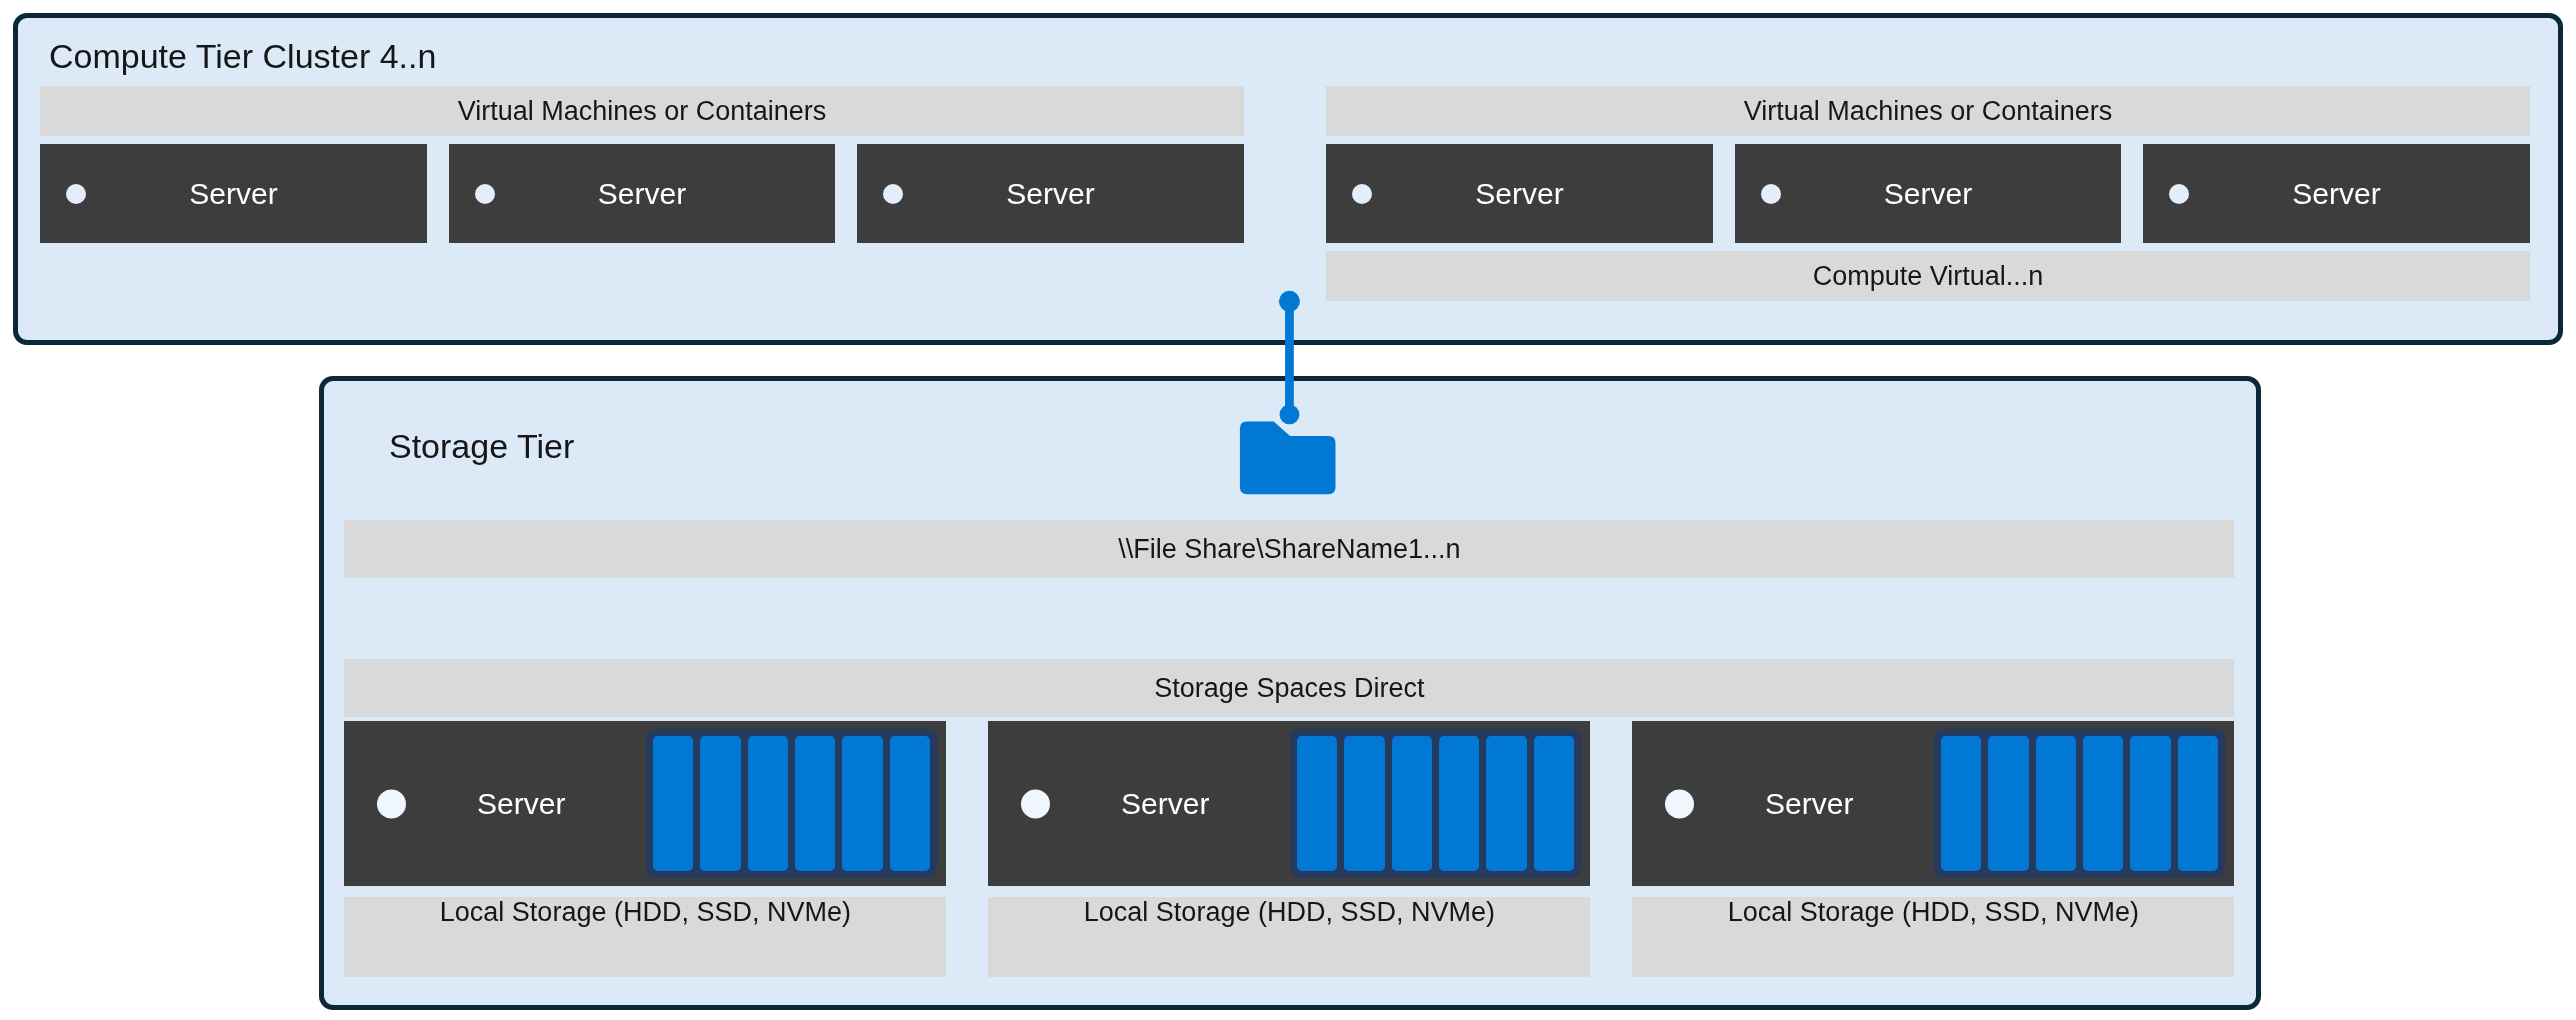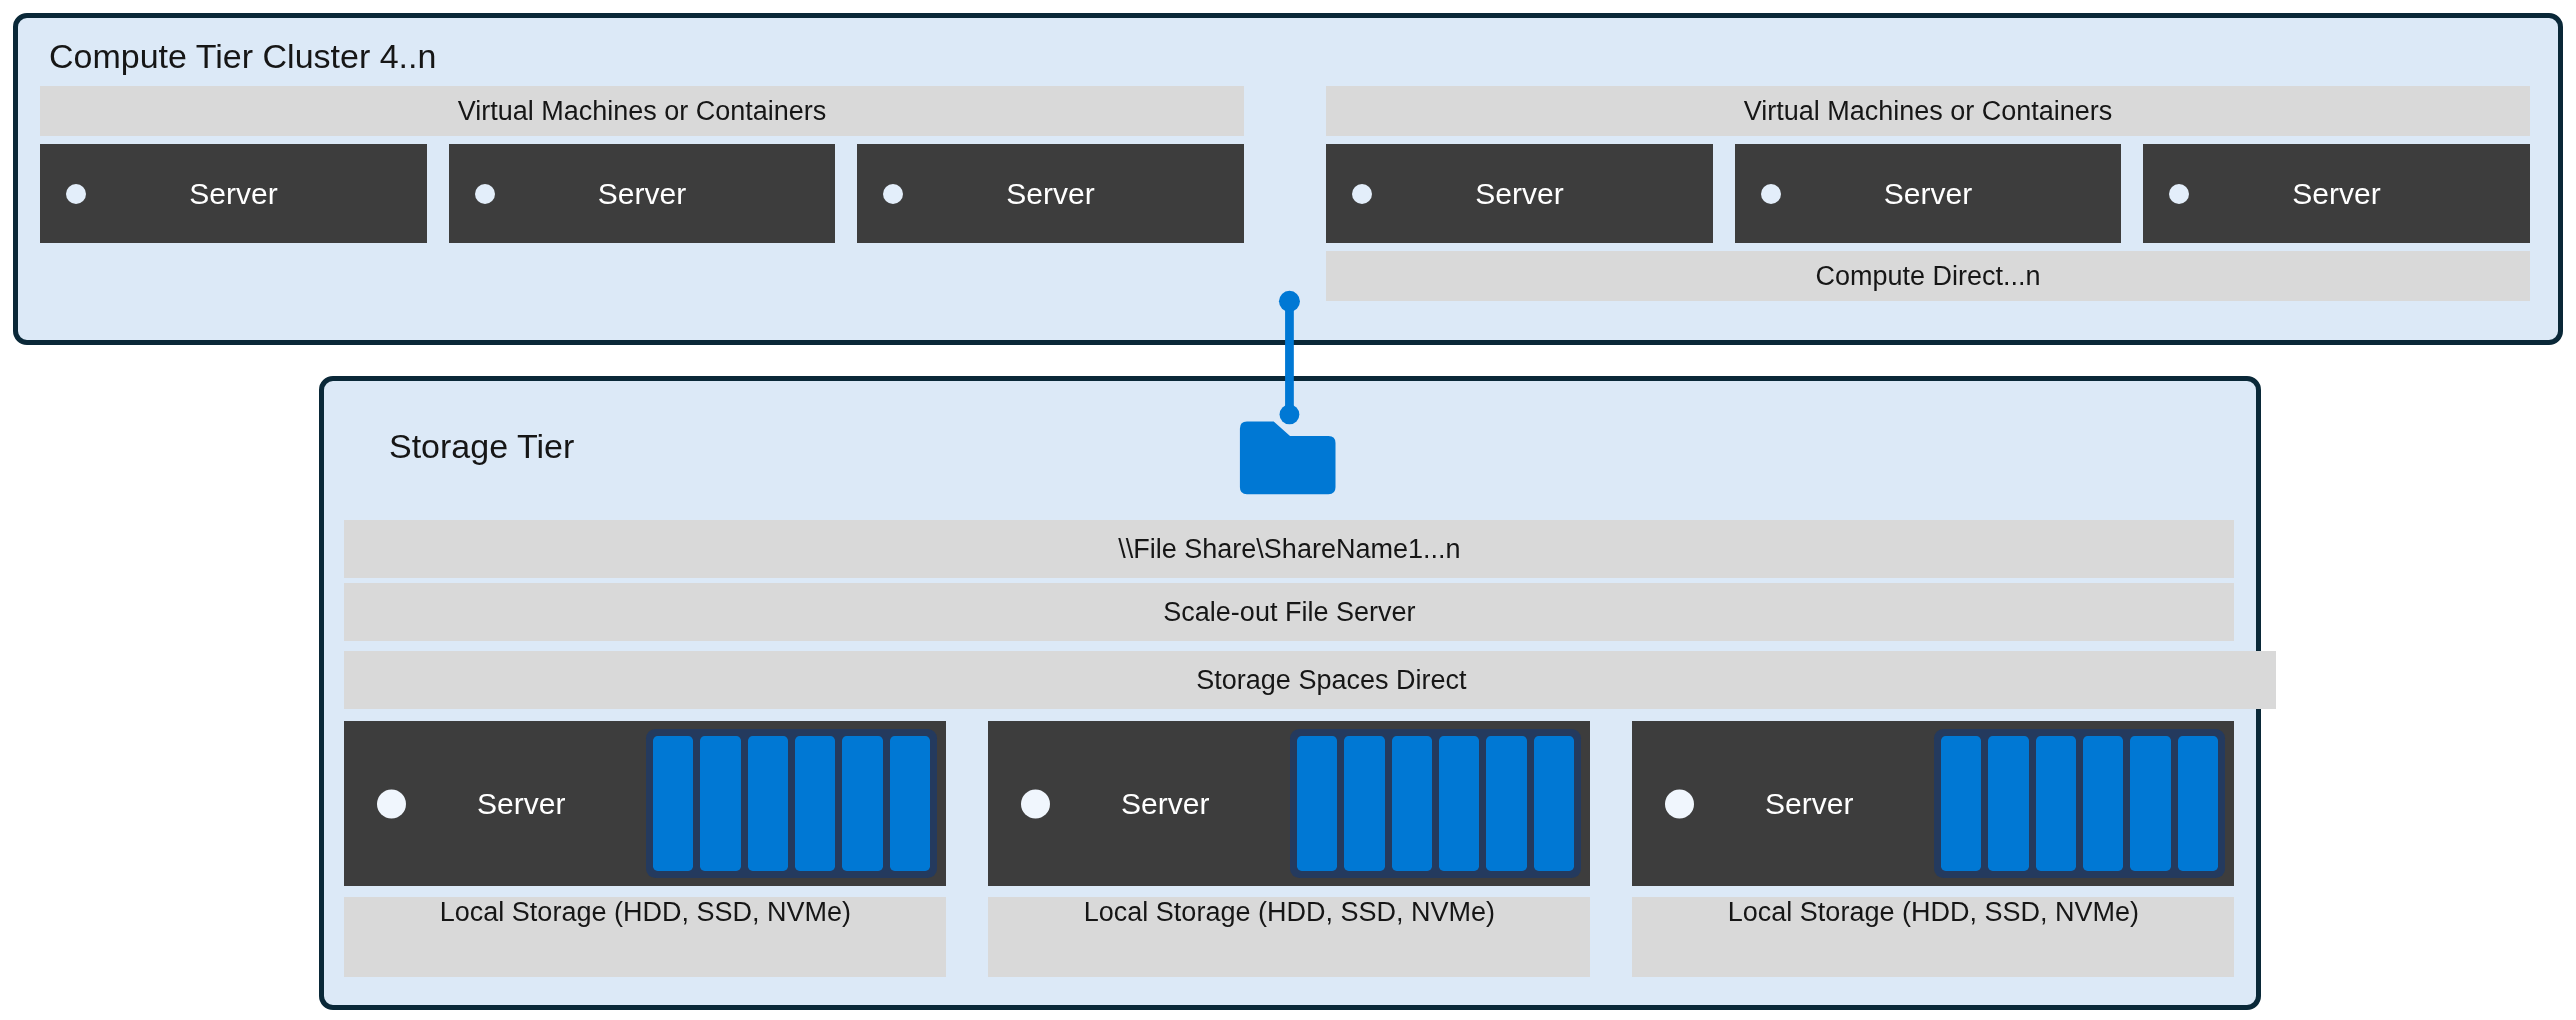--- a/index.html
+++ b/index.html
@@ -90,21 +90,21 @@
     height:58px;
     background:#D9D9D9;
     display:flex;
     align-items:center;
     justify-content:center;
     font-size:27px;
     white-space:nowrap;
   }
   #bar-share{top:139px;}
   #bar-sofs{top:202px;}
-  #bar-s2d{top:270px;padding-left:42px;}
+  #bar-s2d{top:278px;}
 
   #storage-nodes{
     position:absolute;
     left:20.4px;top:340px;
     width:1890px;
     display:flex;
     gap:42px;
   }
   .storage-col{
     flex:1;
@@ -205,33 +205,30 @@
         <div class="server-box">
           <span class="led"></span>
           <span class="server-label">Server</span>
         </div>
         <div class="server-box">
           <span class="led"></span>
           <span class="server-label">Server</span>
         </div>
       </div>
       <div class="gray-bar">
-        <span>Compute Direct...n</span>
+        <span>Compute Virtual...n</span>
       </div>
     </div>
   </div>
 
   <div id="storage-box" class="tier-box">
     <div id="storage-title" class="tier-title">Storage Tier</div>
 
     <div id="bar-share" class="storage-bar">
       <span>\\File Share\ShareName1...n</span>
-    </div>
-    <div id="bar-sofs" class="storage-bar">
-      <span>Scale-out File Server</span>
     </div>
     <div id="bar-s2d" class="storage-bar">
       <span>Storage Spaces Direct</span>
     </div>
 
     <div id="storage-nodes">
 
       <div class="storage-col">
         <div class="storage-server">
           <span class="led"></span>

